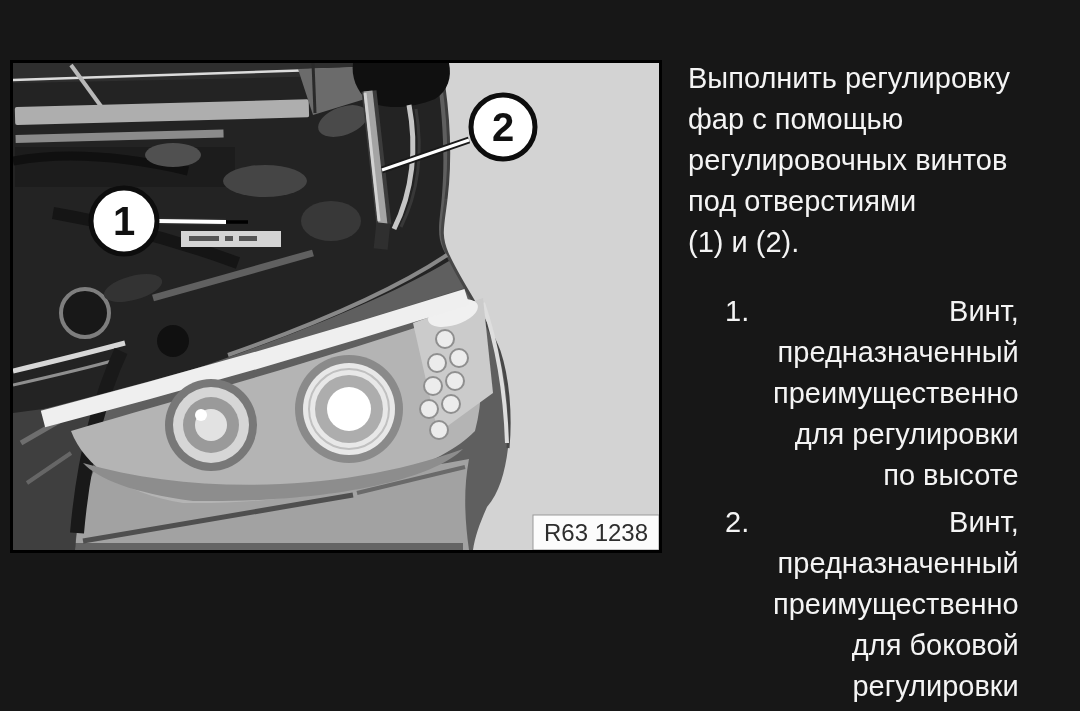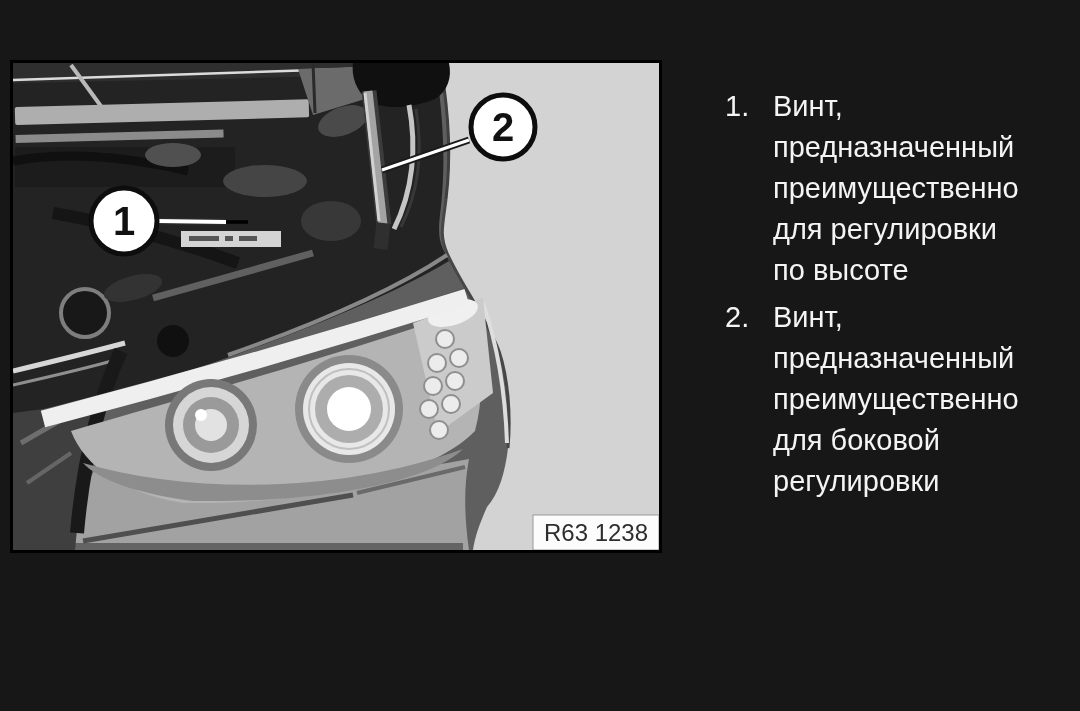--- a/index.html
+++ b/index.html
@@ -17,21 +17,21 @@
   .figure-frame svg{display:block;width:646px;height:487px;}
   .text-panel{
     position:absolute;left:688px;top:58px;width:392px;
     color:#f4f4f4;
     font-size:29px;line-height:41px;
   }
   .para{white-space:pre-line;}
   .num-list{margin-top:28px;}
   .num-item{display:flex;margin-bottom:6px;}
   .num-item .num{flex:none;width:48px;margin-left:37px;}
-  .num-item .txt{white-space:pre-line;}
+  .num-item .txt{white-space:pre-line;text-align:right;}
   .callout-num{
     font-family:"Liberation Sans",sans-serif;
     font-weight:bold;font-size:40px;fill:#111;
   }
   .fig-code{
     font-family:"Liberation Sans",sans-serif;
     font-size:24px;fill:#2e2e2e;
   }
 </style>
 </head>
@@ -165,20 +165,25 @@
     </g>
 
     <g>
       <rect x="520" y="452" width="126" height="35" fill="#fcfcfc" stroke="#999" stroke-width="1"></rect>
       <text class="fig-code" x="583" y="478" text-anchor="middle">R63 1238</text>
     </g>
   </svg>
 </div>
 
 <div class="text-panel">
+  <div class="para">Выполнить регулировку
+фар с помощью
+регулировочных винтов
+под отверстиями
+(1) и (2).</div>
   <div class="num-list">
     <div class="num-item">
       <span class="num">1.</span>
       <span class="txt">Винт,
 предназначенный
 преимущественно
 для регулировки
 по высоте</span>
     </div>
     <div class="num-item">

